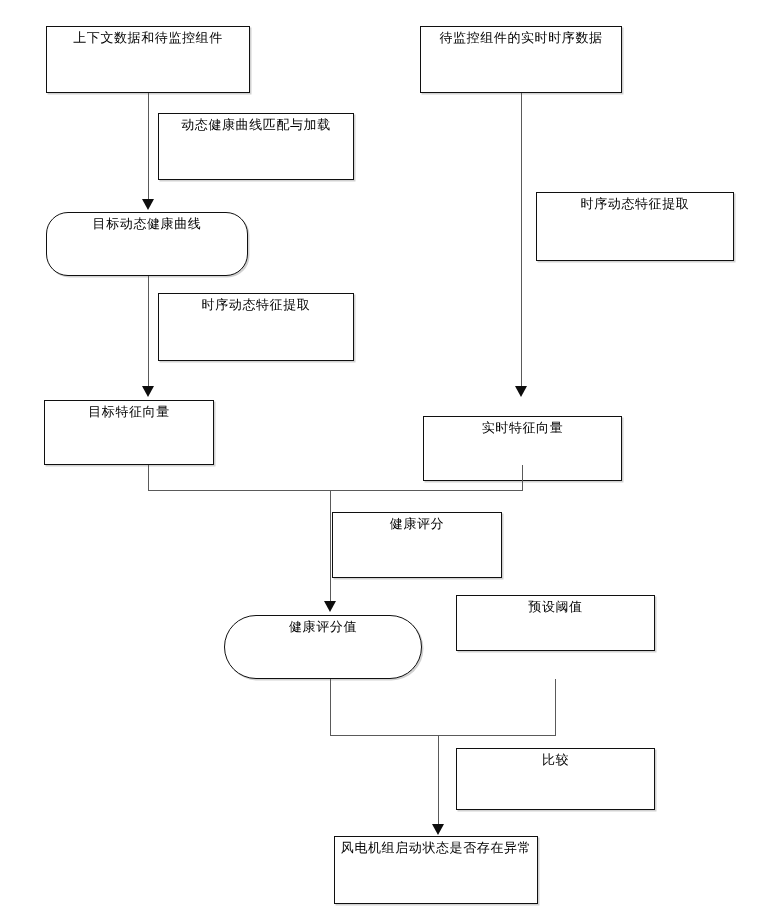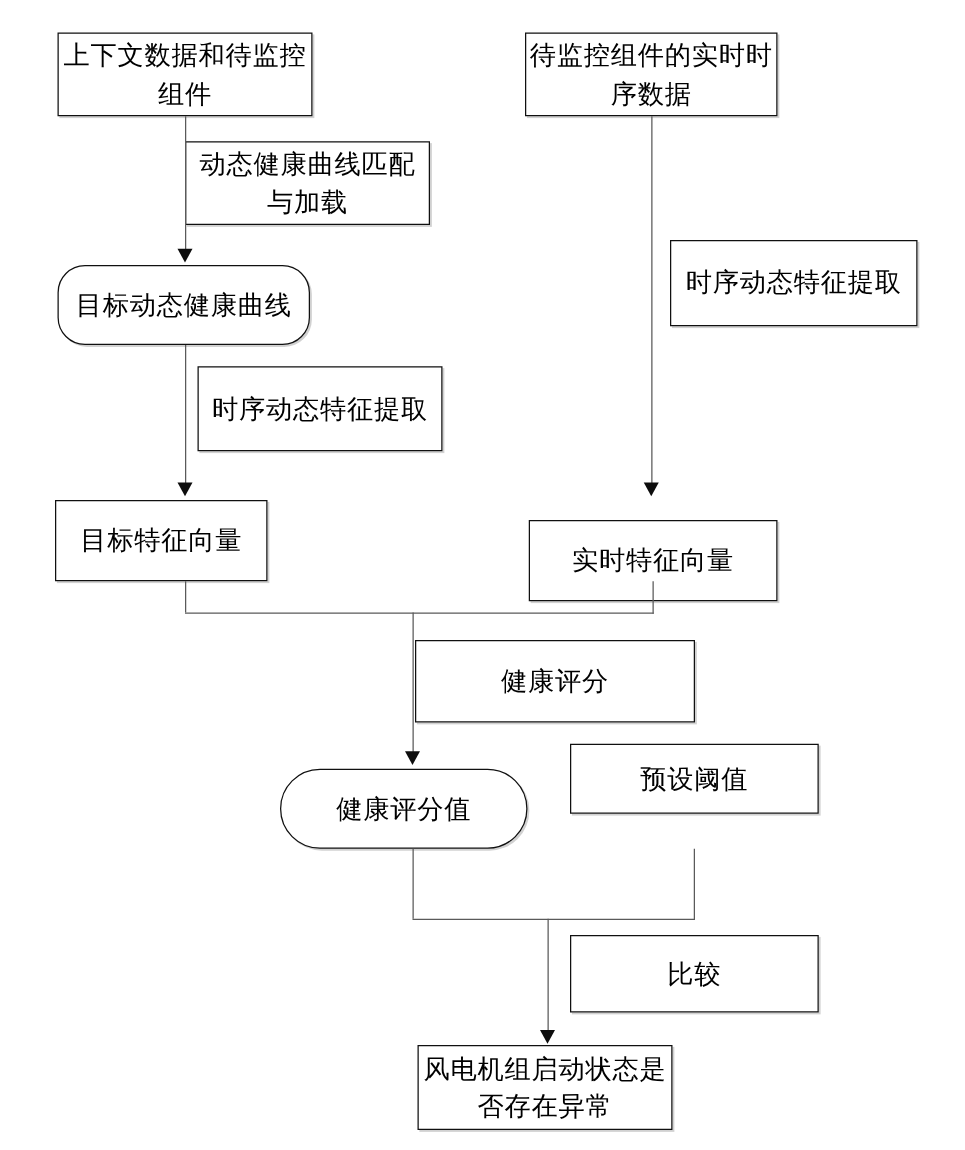--- a/index.html
+++ b/index.html
@@ -17,25 +17,24 @@
     height: 920px;
     background: #ffffff;
     overflow: hidden;
   }
   .node {
     position: absolute;
     box-sizing: border-box;
     border: 1px solid #101010;
     background: #ffffff;
     display: flex;
-    align-items: center;
     justify-content: center;
     text-align: center;
     color: #000000;
-    font-size: 21px;
+    font-size: 13px;
     line-height: 1.45;
     letter-spacing: 0.6px;
     padding: 2px 0;
     box-shadow: 1.5px 1.5px 0 0 rgba(0,0,0,0.18);
   }
   .node .node-label {
     display: block;
     width: 100%;
   }
   .edge-v {
@@ -63,21 +62,21 @@
 <div id="canvas">
 
   <div class="node" style="left:46px; top:26px; width:204px; height:67px;">
     <span class="node-label">上下文数据和待监控组件</span>
   </div>
 
   <div class="node" style="left:420px; top:26px; width:202px; height:67px;">
     <span class="node-label">待监控组件的实时时序数据</span>
   </div>
 
-  <div class="node" style="left:148px; top:113px; width:196px; height:67px;">
+  <div class="node" style="left:158px; top:113px; width:196px; height:67px;">
     <span class="node-label">动态健康曲线匹配与加载</span>
   </div>
 
   <div class="node" style="left:536px; top:192px; width:198px; height:69px;">
     <span class="node-label">时序动态特征提取</span>
   </div>
 
   <div class="node" style="left:46px; top:212px; width:202px; height:64px;border-radius:22px;">
     <span class="node-label">目标动态健康曲线</span>
   </div>
@@ -87,21 +86,21 @@
   </div>
 
   <div class="node" style="left:44px; top:400px; width:170px; height:65px;">
     <span class="node-label">目标特征向量</span>
   </div>
 
   <div class="node" style="left:423px; top:400px; width:199px; height:65px;margin-top:16px;">
     <span class="node-label">实时特征向量</span>
   </div>
 
-  <div class="node" style="left:332px; top:512px; width:224px; height:66px;">
+  <div class="node" style="left:332px; top:512px; width:170px; height:66px;">
     <span class="node-label">健康评分</span>
   </div>
 
   <div class="node" style="left:224px; top:615px; width:198px; height:64px;border-radius:32px;">
     <span class="node-label">健康评分值</span>
   </div>
 
   <div class="node" style="left:456px; top:595px; width:199px; height:56px;">
     <span class="node-label">预设阈值</span>
   </div>

